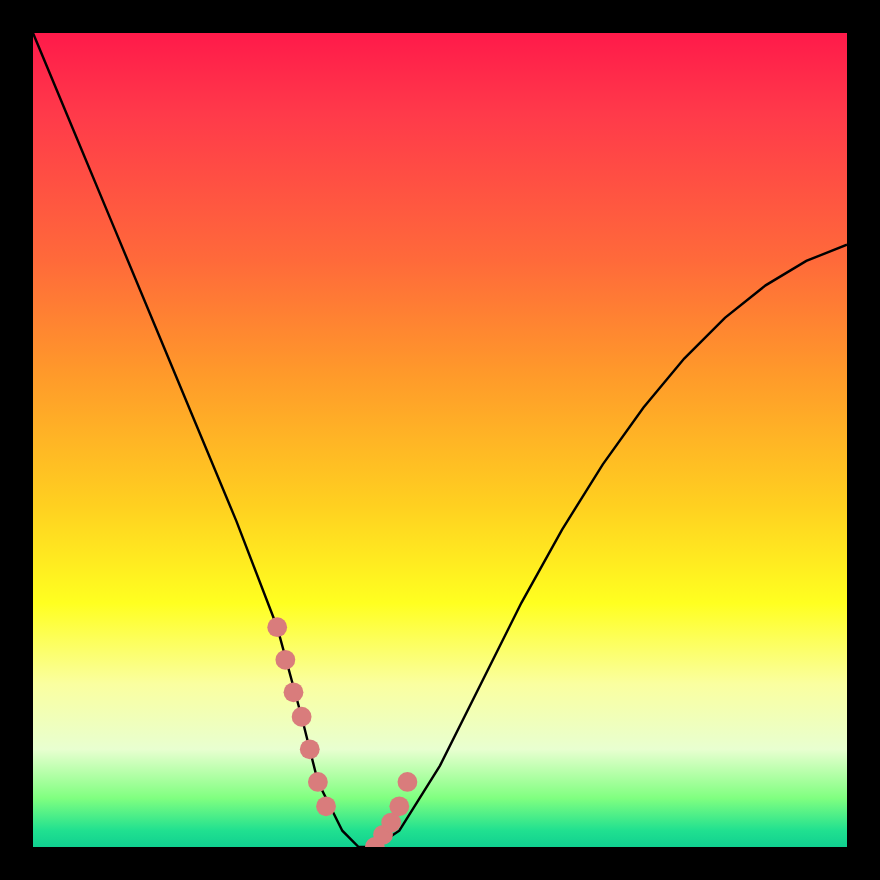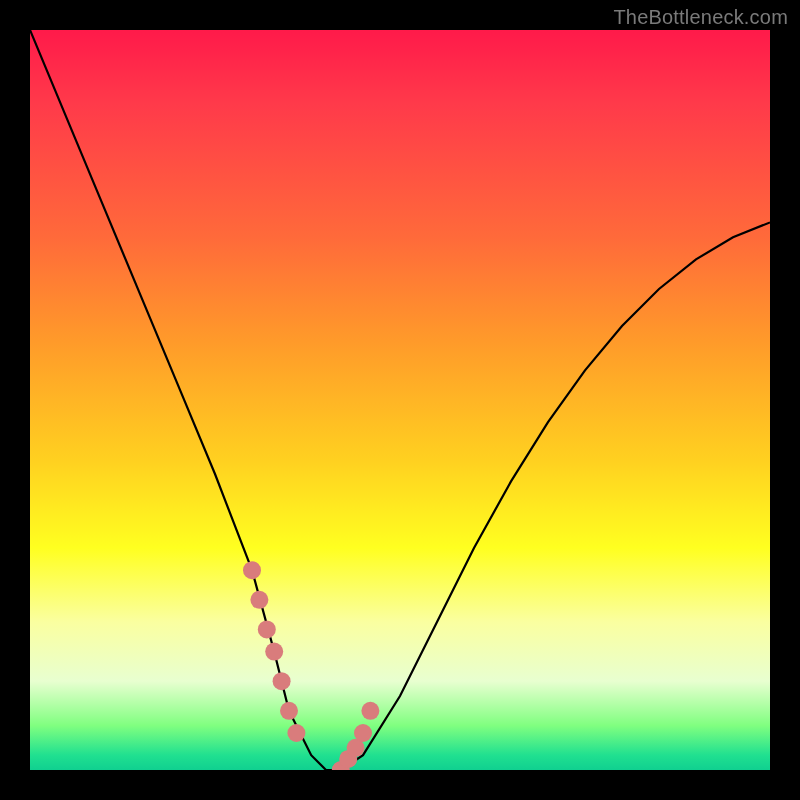--- a/index.html
+++ b/index.html
@@ -78,14 +78,13 @@
           <circle cx="259.0" cy="680.8" r="9" fill="#d97c7c"></circle>
           <circle cx="266.4" cy="703.0" r="9" fill="#d97c7c"></circle>
           <circle cx="310.8" cy="740.0" r="9" fill="#d97c7c"></circle>
           <circle cx="318.2" cy="728.9" r="9" fill="#d97c7c"></circle>
           <circle cx="325.6" cy="717.8" r="9" fill="#d97c7c"></circle>
           <circle cx="333.0" cy="703.0" r="9" fill="#d97c7c"></circle>
           <circle cx="340.4" cy="680.8" r="9" fill="#d97c7c"></circle>
         </g>
     </svg>
   </div>
-  <div class="watermark">TheBottleneck.com</div>
 </div>
 
 </body></html>

